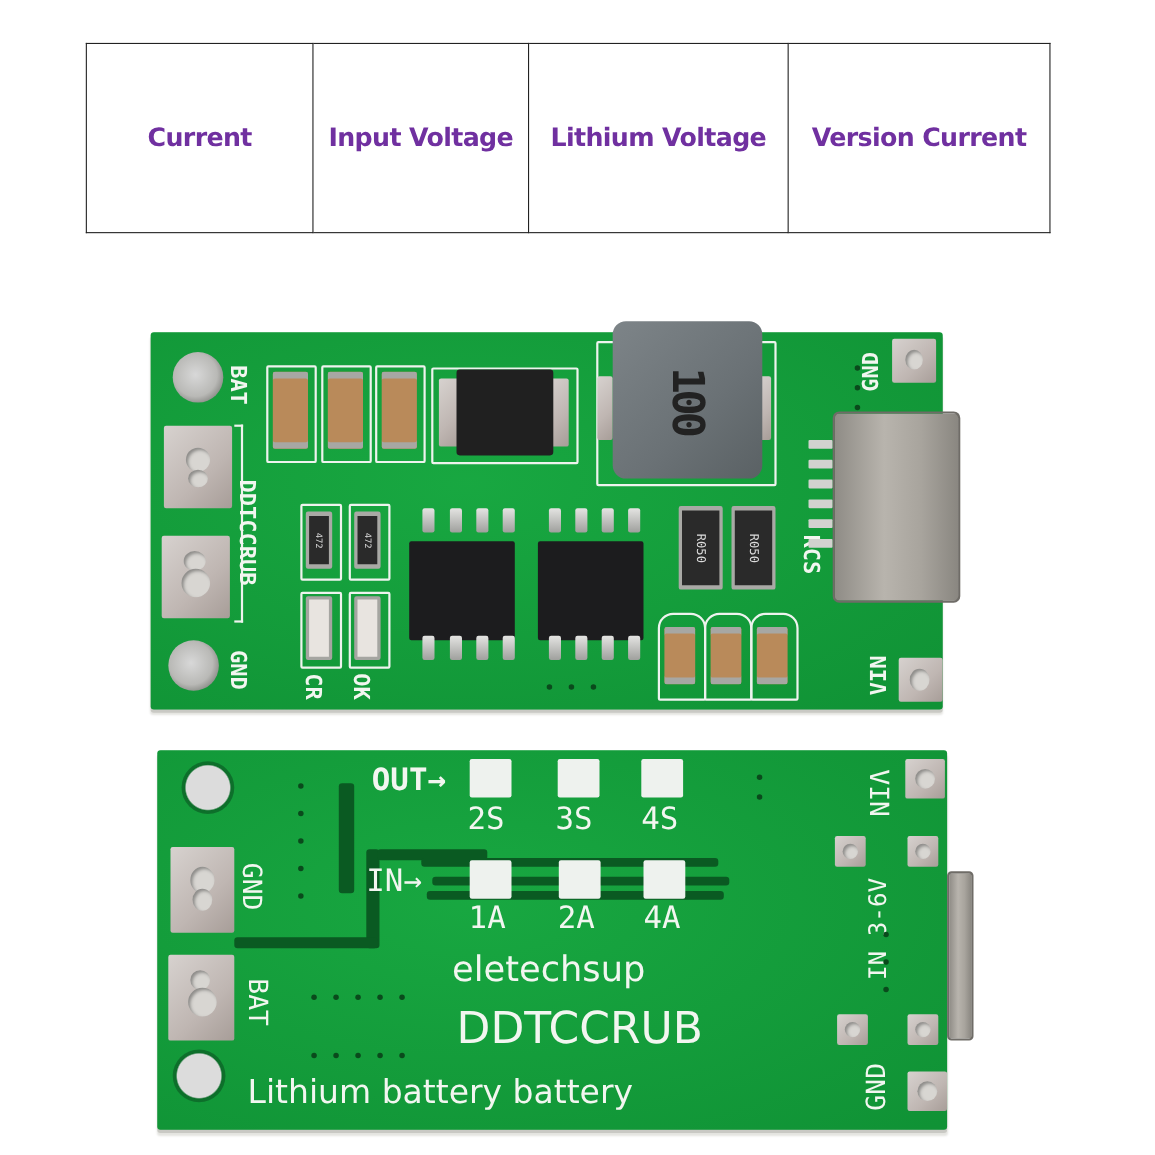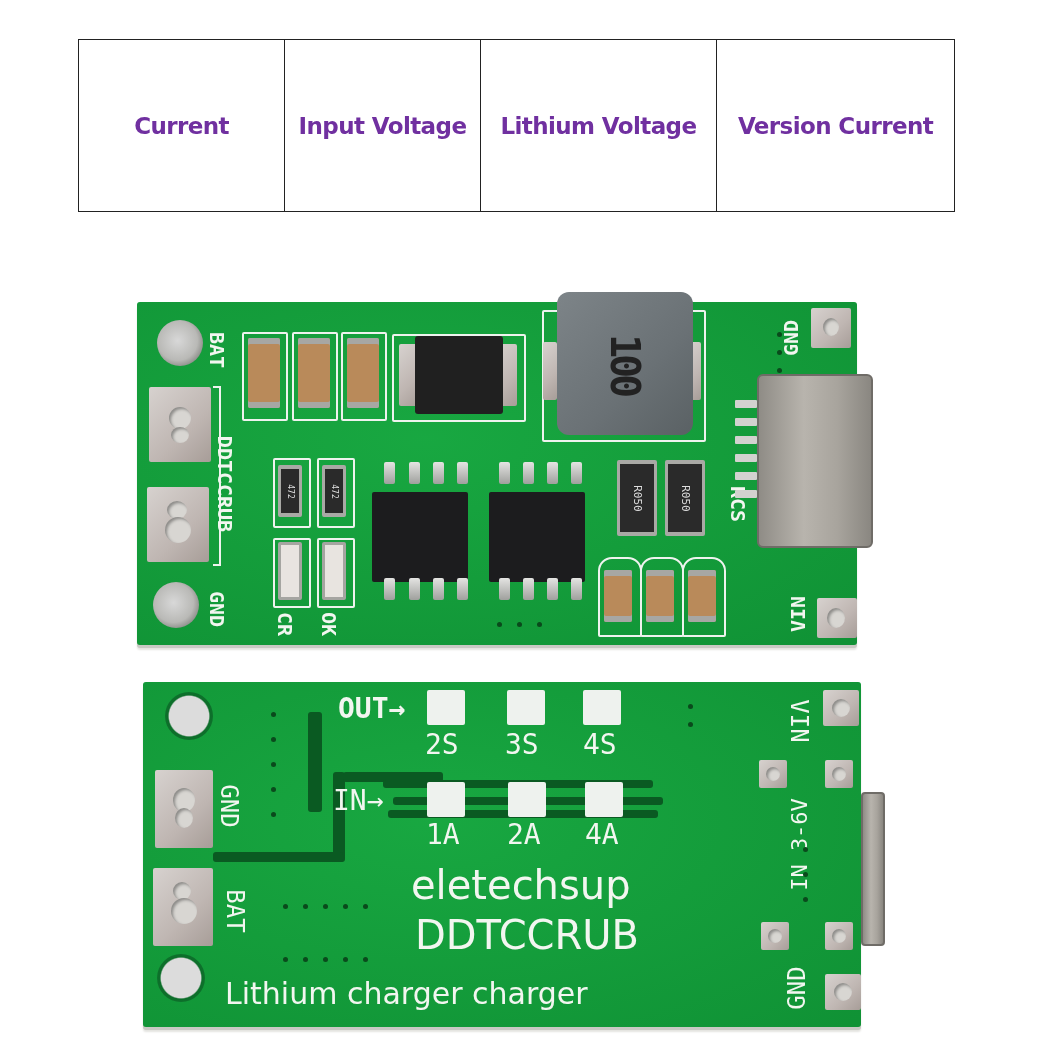--- a/index.html
+++ b/index.html
@@ -203,23 +203,23 @@
   <div class="silk" style="left:440px; top:46px; font-size:28px; font-weight:normal;">4S</div>
 
   <div class="silk" style="left:190px; top:102px; font-size:28px; font-weight:normal;">IN→</div>
   <div class="jumper" style="left:284px; top:100px;"></div>
   <div class="jumper" style="left:365px; top:100px;"></div>
   <div class="jumper" style="left:442px; top:100px;"></div>
   <div class="silk" style="left:283px; top:136px; font-size:28px; font-weight:normal;">1A</div>
   <div class="silk" style="left:364px; top:136px; font-size:28px; font-weight:normal;">2A</div>
   <div class="silk" style="left:442px; top:136px; font-size:28px; font-weight:normal;">4A</div>
 
-  <div class="silk" style="left:268px; top:180px; font-size:40px; font-weight:normal; font-family:'DejaVu Sans', sans-serif;">eletechsup</div>
+  <div class="silk" style="left:268px; top:180px; font-size:32px; font-weight:normal; font-family:'DejaVu Sans', sans-serif;">eletechsup</div>
   <div class="silk" style="left:272px; top:230px; font-size:40px; font-weight:normal; font-family:'DejaVu Sans', sans-serif;">DDTCCRUB</div>
-  <div class="silk" style="left:82px; top:294px; font-size:30px; font-weight:normal; font-family:'DejaVu Sans', sans-serif;">Lithium charger charger</div>
+  <div class="silk" style="left:82px; top:294px; font-size:30px; font-weight:normal; font-family:'DejaVu Sans', sans-serif;">Lithium battery battery</div>
 
   <div class="silk" style="left:64px; top:110px; font-size:24px; font-weight:normal; transform:rotate(90deg);">GND</div>
   <div class="silk" style="left:70px; top:215px; font-size:24px; font-weight:normal; transform:rotate(90deg);">BAT</div>
   <div class="silk" style="left:634px; top:25px; font-size:24px; font-weight:normal; transform:rotate(90deg);">VIN</div>
   <div class="silk" style="left:610px; top:150px; font-size:22px; font-weight:normal; transform:rotate(-90deg);">IN 3-6V</div>
   <div class="silk" style="left:632px; top:292px; font-size:24px; font-weight:normal; transform:rotate(-90deg);">GND</div>
 
   <div class="pad-sq" style="left:680px; top:8px; width:36px; height:36px;">
       <div class="h" style="left:9px; top:9px; width:18px; height:18px;"></div>
     </div>

